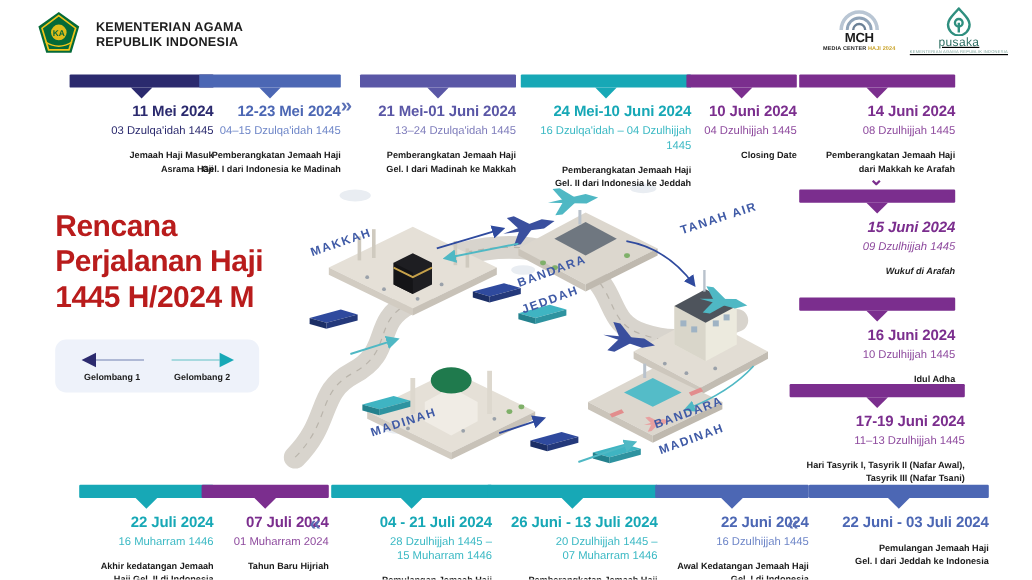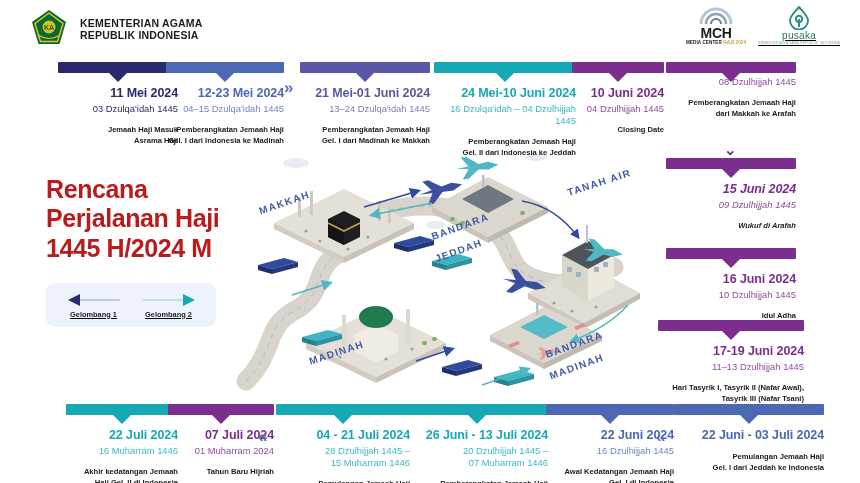--- a/index.html
+++ b/index.html
@@ -15,21 +15,21 @@
   .header { position:absolute; top:0; left:0; width:860px; height:55px; background:#ffffff; }
   .brand { position:absolute; left:28px; top:8px; display:flex; align-items:center; gap:10px; }
   .kemenag-logo { width:42px; height:42px; position:relative; }
   .brand-text { line-height:1.15; }
   .brand-text .l1, .brand-text .l2 {
     font-size:10.5px; font-weight:bold; color:#1c1c1c; letter-spacing:0.2px; display:block;
   }
   .logos-right { position:absolute; right:20px; top:6px; display:flex; align-items:center; gap:12px; }
   .mch { text-align:center; }
   .mch-arc { width:34px; height:18px; margin:0 auto; }
-  .mch-txt { font-size:14px; font-weight:bold; color:#1b1b1b; letter-spacing:-0.3px; line-height:1; margin-top:1px;}
+  .mch-txt { font-size:11px; font-weight:bold; color:#1b1b1b; letter-spacing:-0.3px; line-height:1; margin-top:1px;}
   .mch-sub { font-size:4.6px; font-weight:bold; color:#1b1b1b; letter-spacing:0.1px; }
   .mch-sub .yr { color:#c9a227; }
   .pusaka { text-align:center;text-decoration:underline; }
   .pusaka-mark { width:24px; height:24px; margin:0 auto; }
   .pusaka-txt { font-size:10px; color:#2f6f63; letter-spacing:0.3px; line-height:1; margin-top:1px; }
   .pusaka-sub { font-size:3.4px; color:#7da59c; letter-spacing:0.2px; }
 
   
   .card { position:absolute; text-align:right; }
   .bar { height:11px; width:100%; position:relative; border-radius:1px; }
@@ -53,21 +53,21 @@
   .bar-indigo{background:#5a57a6;} .bar-teal{background:#17a8b6;}
   .bar-purple{background:#7b2e8e;}
 
   .sep { position:absolute; font-size:17px; color:#5a6fb5; font-weight:bold; line-height:1; }
 
   
   .title-block { position:absolute; left:46px; top:175px; width:215px; }
   .title-block h1 { font-size:25px; line-height:1.17; color:#b91c1c; font-weight:bold; letter-spacing:-0.4px; }
   .legend {
     margin-top:20px; background:#eef2fa; border-radius:9px; padding:10px 10px 8px;
-    display:flex; justify-content:space-around; align-items:flex-start; width:170px;text-decoration:underline;
+    display:flex; justify-content:space-around; align-items:flex-start; width:170px;
   }
   .leg-item { text-align:center; }
   .leg-arrow { height:14px; display:flex; align-items:center; justify-content:center; }
   .leg-label { font-size:7.4px; font-weight:bold; color:#1b1b1b; margin-top:3px; }
 
   
   .illus { position:absolute; left:236px; top:145px; width:420px; height:260px; }
   .map-label {
     position:absolute; font-size:10px; font-weight:bold; color:#3f5aa6;
     letter-spacing:1.4px; white-space:nowrap;
@@ -383,20 +383,21 @@
 
   <div class="card t-purple" style="left:572px; top:62px; width:92px;">
     <div class="bar bar-purple"></div>
     <div class="c-date">10 Juni 2024</div>
     <div class="c-hijri">04 Dzulhijjah 1445</div>
     <div class="c-desc">Closing Date</div>
   </div>
 
   <div class="card t-purple" style="left:666px; top:62px; width:130px;">
     <div class="bar bar-purple"></div>
+    <div class="c-date">14 Juni 2024</div>
     <div class="c-hijri">08 Dzulhijjah 1445</div>
     <div class="c-desc">Pemberangkatan Jemaah Haji<br>dari Makkah ke Arafah</div>
   </div>
 
   <div class="chev-down" style="left:724px; top:142px;">⌄</div>
 
   <div class="card t-purple" style="left:666px; top:158px; width:130px;font-style:italic;">
     <div class="bar bar-purple"></div>
     <div class="c-date">15 Juni 2024</div>
     <div class="c-hijri">09 Dzulhijjah 1445</div>

